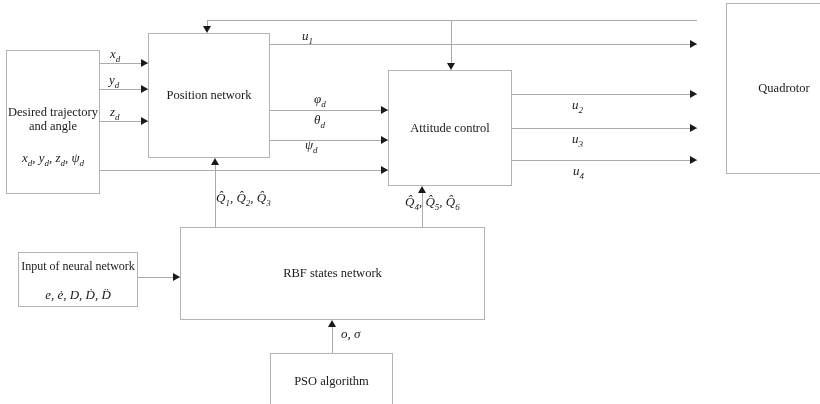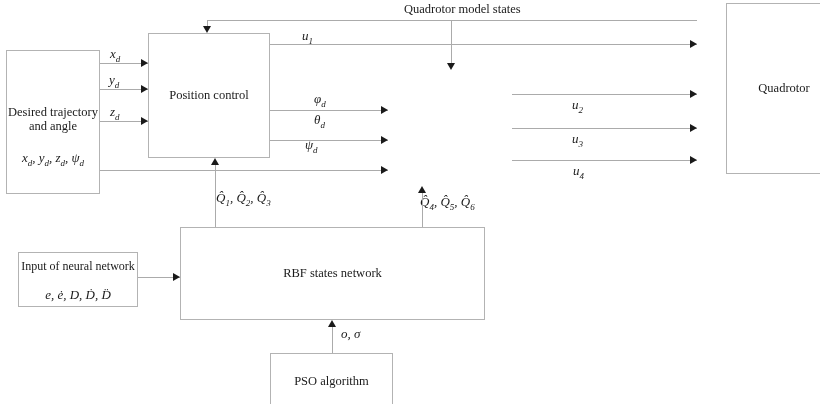--- a/index.html
+++ b/index.html
@@ -30,42 +30,44 @@
 
 <div id="canvas">
 
   <div class="box" style="left:6px;top:50px;width:94px;height:144px;justify-content:flex-start;padding-top:54px;">
     <div class="box-label">Desired trajectory</div>
     <div class="box-label">and angle</div>
     <div class="seq" style="margin-top:16px;"><span>x</span><sub>d</sub><span>, </span><span>y</span><sub>d</sub><span>, </span><span>z</span><sub>d</sub><span>, </span><span>ψ</span><sub>d</sub></div>
   </div>
 
   <div class="box" style="left:148px;top:33px;width:122px;height:125px;">
-    <div class="box-label">Position control</div>
+    <div class="box-label">Position network</div>
   </div>
 
+  <div class="box" style="left:388px;top:70px;width:124px;height:116px;">
+    <div class="box-label">Attitude control</div>
+  </div>
 
   <div class="box" style="left:726px;top:3px;width:116px;height:171px;">
     <div class="box-label">Quadrotor</div>
   </div>
 
   <div class="box" style="left:180px;top:227px;width:305px;height:93px;">
     <div class="box-label">RBF states network</div>
   </div>
 
   <div class="box" style="left:18px;top:252px;width:120px;height:55px;padding-top:4px;font-family:Liberation Serif, serif;">
     <div class="box-label" style="font-size:12px;">Input of neural network</div>
     <div class="seq"><span>e, ė, D, Ḋ, D̈</span></div>
   </div>
 
   <div class="box" style="left:270px;top:353px;width:123px;height:56px;">
     <div class="box-label">PSO algorithm</div>
   </div>
 
-  <span class="plain" style="left:404px;top:2px;">Quadrotor model states</span>
   <div class="hline" style="left:207px;top:20px;width:490px;"></div>
   <div class="vline" style="left:207px;top:20px;height:7px;"></div>
   <div class="arr arr-d" style="left:203px;top:26px;"></div>
   <div class="vline" style="left:451px;top:20px;height:43px;"></div>
   <div class="arr arr-d" style="left:447px;top:63px;"></div>
 
   <span class="math" style="left:110px;top:46px;"><span>x</span><sub>d</sub></span>
   <div class="hline" style="left:100px;top:63px;width:48px;"></div>
   <div class="arr arr-r" style="left:141px;top:59px;"></div>
 
@@ -102,21 +104,21 @@
   <div class="arr arr-r" style="left:690px;top:124px;"></div>
 
   <span class="math" style="left:573px;top:163px;"><span>u</span><sub>4</sub></span>
   <div class="hline" style="left:512px;top:160px;width:185px;"></div>
   <div class="arr arr-r" style="left:690px;top:156px;"></div>
 
   <span class="math" style="left:216px;top:190px;"><span>Q̂</span><sub>1</sub><span>, </span><span>Q̂</span><sub>2</sub><span>, </span><span>Q̂</span><sub>3</sub></span>
   <div class="vline" style="left:215px;top:165px;height:62px;"></div>
   <div class="arr arr-u" style="left:211px;top:158px;"></div>
 
-  <span class="math" style="left:420px;top:194px;"><span>Q̂</span><sub>4</sub><span>, </span><span>Q̂</span><sub>5</sub><span>, </span><span>Q̂</span><sub>6</sub></span>
+  <span class="math" style="left:405px;top:194px;"><span>Q̂</span><sub>4</sub><span>, </span><span>Q̂</span><sub>5</sub><span>, </span><span>Q̂</span><sub>6</sub></span>
   <div class="vline" style="left:422px;top:193px;height:34px;"></div>
   <div class="arr arr-u" style="left:418px;top:186px;"></div>
 
   <div class="hline" style="left:138px;top:277px;width:42px;"></div>
   <div class="arr arr-r" style="left:173px;top:273px;"></div>
 
   <span class="math" style="left:341px;top:326px;"><span>o, σ</span></span>
   <div class="vline" style="left:332px;top:327px;height:26px;"></div>
   <div class="arr arr-u" style="left:328px;top:320px;"></div>
 

